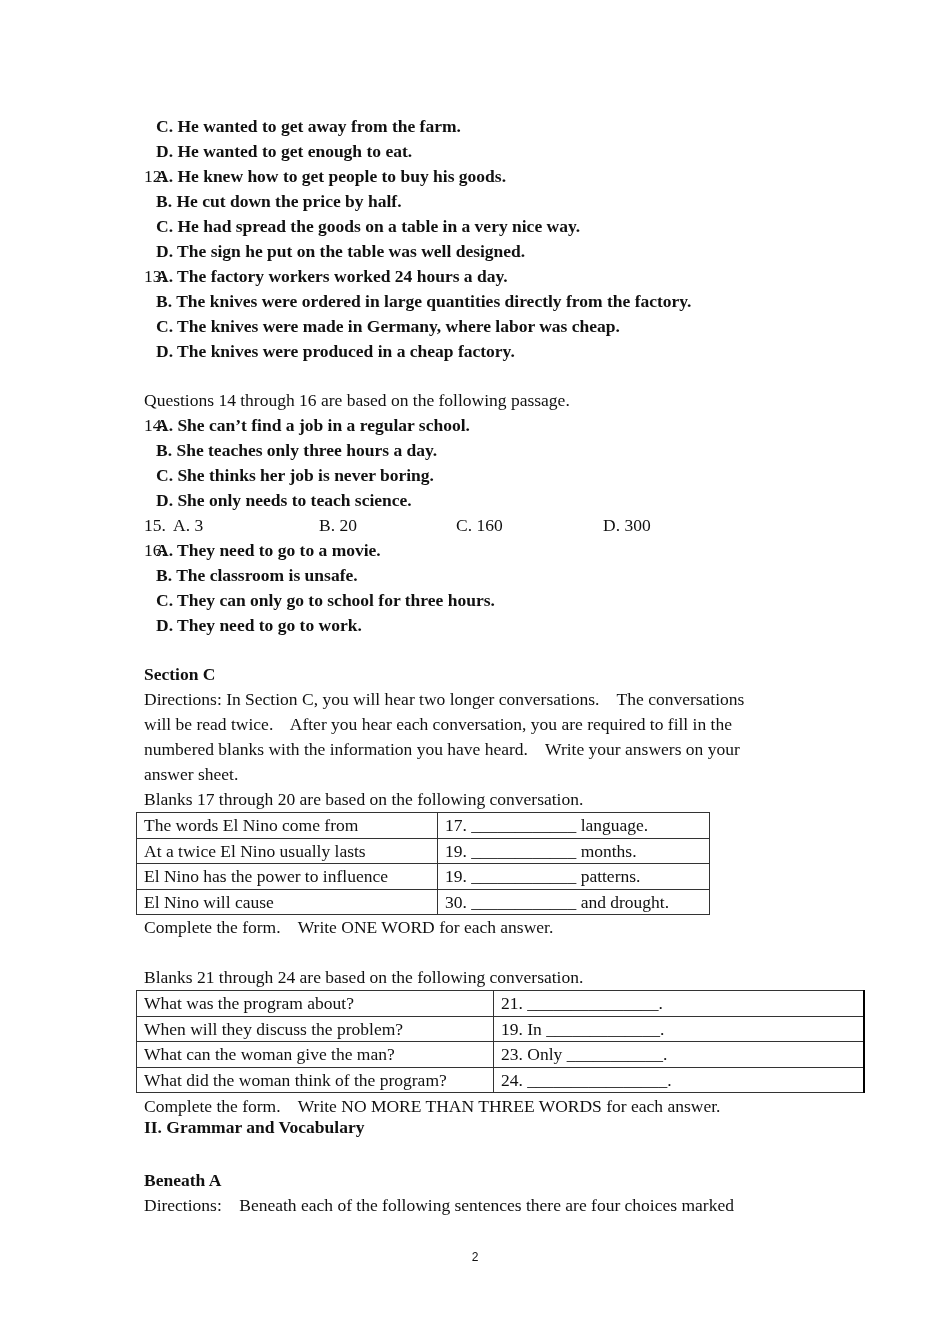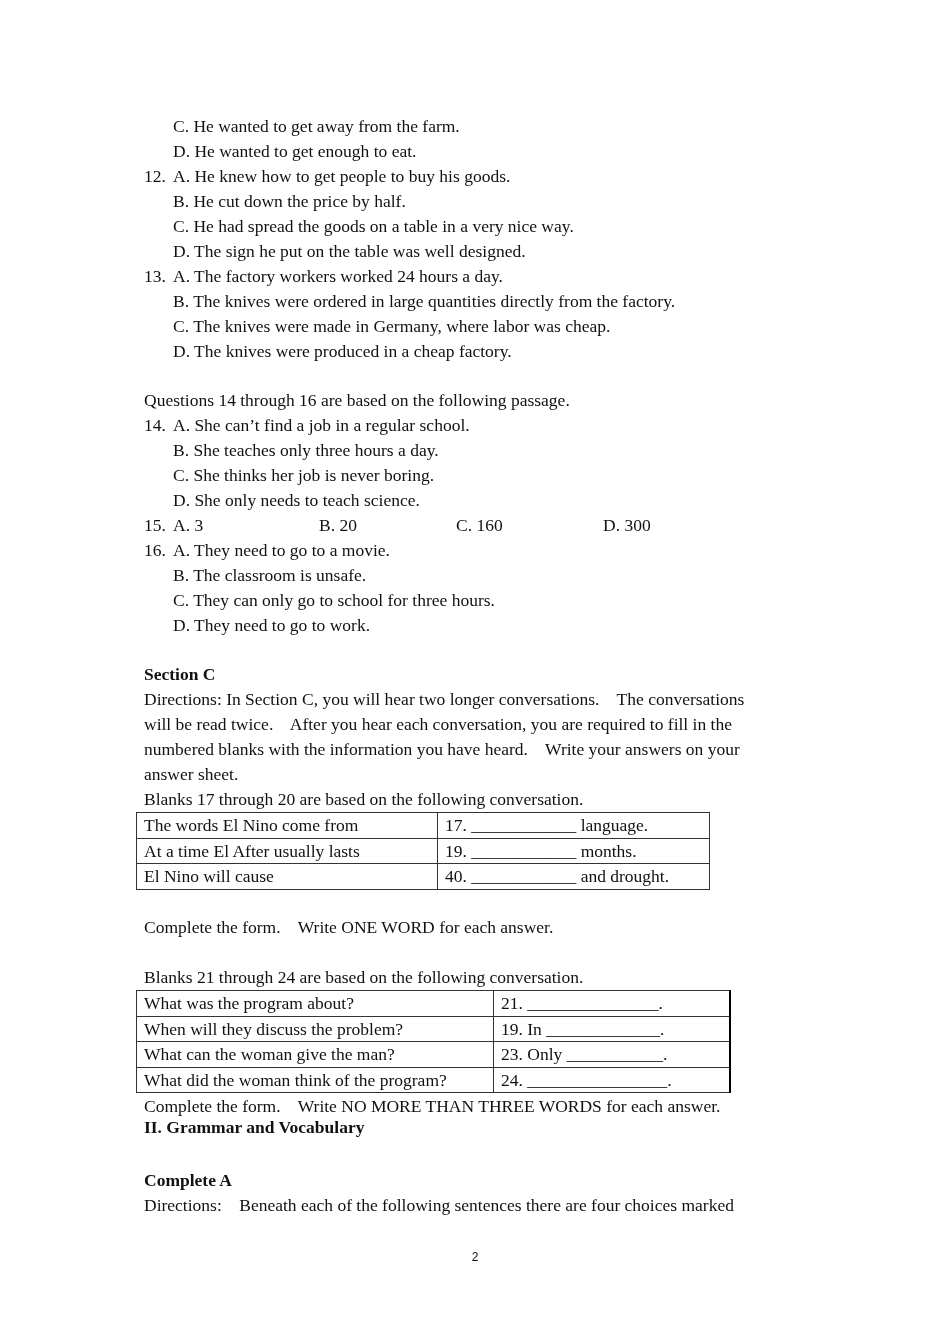--- a/index.html
+++ b/index.html
@@ -1,20 +1,20 @@
 <!DOCTYPE html>
 <html><head>
 <meta charset="utf-8">
 <style>
   html, body { margin: 0; padding: 0; background: #ffffff; }
   body { width: 950px; height: 1344px; position: relative; overflow: hidden;
          font-family: "Liberation Serif", serif; color: #111; font-size: 17.5px; }
   .line { position: absolute; white-space: pre; line-height: 25px; }
   .l0 { left: 144px; }
-  .l1 { left: 173px; }
+  .l1 { left: 156px; font-weight: bold; }
   b { font-weight: normal; }
   table { position: absolute; border-collapse: collapse; font-size: 17.5px; }
   td { border: 1.3px solid #333; padding: 0 7px; height: 24.5px; line-height: 24px; white-space: pre; vertical-align: middle; }
   .pagenum { position: absolute; left: 0; width: 950px; top: 1250px; text-align: center; font-family: "Liberation Sans", sans-serif; font-size: 12px; }
 </style>
 </head>
 <body>
 
 <div class="line l1" style="top:114px"><span>C.</span> <span>He wanted to get away from the farm.</span></div>
 <div class="line l1" style="top:139px"><span>D.</span> <span>He wanted to get enough to eat.</span></div>
@@ -58,35 +58,39 @@
 <div class="line l0" style="top:762px">answer sheet.</div>
 <div class="line l0" style="top:787px">Blanks 17 through 20 are based on the following conversation.</div>
 
 <table style="left:136px; top:812px; width:574px;">
   <tbody>
       <tr>
     <td style="width:286px">The words El Nino come from</td>
     <td>17. ____________ language.</td>
   </tr>
   <tr>
-    <td>At a time El After usually lasts</td>
+    <td>At a twice El Nino usually lasts</td>
     <td>19. ____________ months.</td>
   </tr>
   <tr>
+    <td>El Nino has the power to influence</td>
+    <td>19. ____________ patterns.</td>
+  </tr>
+  <tr>
     <td>El Nino will cause</td>
-    <td>40. ____________ and drought.</td>
+    <td>30. ____________ and drought.</td>
   </tr>
 </tbody>
   </table>
 
 <div class="line l0" style="top:915px"><span>Complete the form.    Write </span><b>ONE WORD</b><span> for each answer.</span></div>
 
 <div class="line l0" style="top:965px">Blanks 21 through 24 are based on the following conversation.</div>
 
-<table style="left:136px; top:990px; width:595px; border-right:2.5px solid #000;">
+<table style="left:136px; top:990px; width:729px; border-right:2.5px solid #000;">
   <tbody>
       <tr>
     <td style="width:342px">What was the program about?</td>
     <td>21. _______________.</td>
   </tr>
   <tr>
     <td>When will they discuss the problem?</td>
     <td>19. In _____________.</td>
   </tr>
   <tr>
@@ -96,16 +100,16 @@
   <tr>
     <td>What did the woman think of the program?</td>
     <td>24. ________________.</td>
   </tr>
 </tbody>
   </table>
 
 <div class="line l0" style="top:1094px"><span>Complete the form.    Write </span><b>NO MORE THAN THREE WORDS</b><span> for each answer.</span></div>
 
 <div class="line l0" style="top:1115px; font-weight:bold">II. Grammar and Vocabulary</div>
-<div class="line l0" style="top:1168px; font-weight:bold">Complete A</div>
+<div class="line l0" style="top:1168px; font-weight:bold">Beneath A</div>
 <div class="line l0" style="top:1193px"><b>Directions:</b><span>    Beneath each of the following sentences there are four choices marked</span></div>
 
 <div class="pagenum">2</div>
 
 </body></html>

